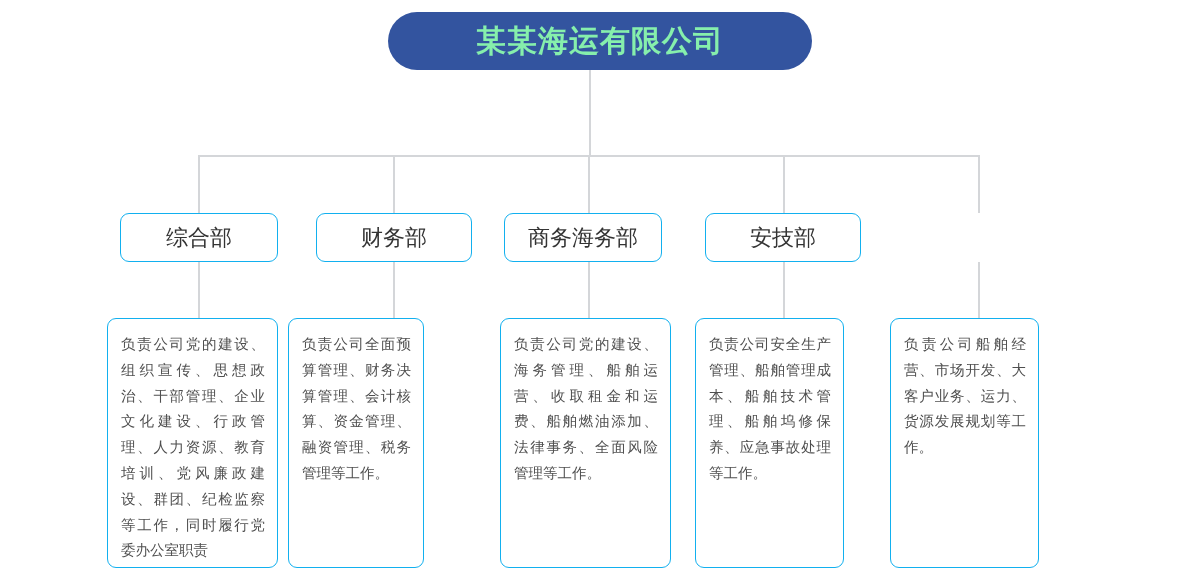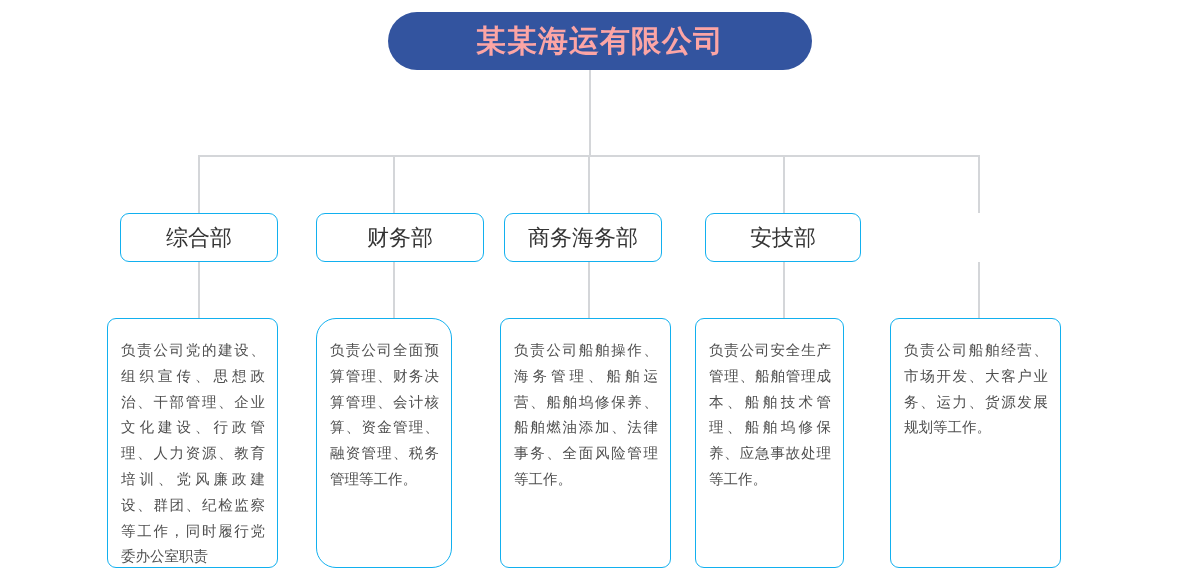--- a/index.html
+++ b/index.html
@@ -27,21 +27,21 @@
     width: 424px;
     height: 58px;
     background: #33549f;
     border-radius: 29px;
     display: flex;
     align-items: center;
     justify-content: center;
     box-sizing: border-box;
   }
   .root-title {
-    color: #fca5a5;
+    color: #86efac;
     font-size: 30px;
     font-weight: bold;
     letter-spacing: 1px;
     line-height: 1;
     white-space: nowrap;
   }
 
   
   .conn {
     position: absolute;
@@ -71,21 +71,21 @@
 
   
   .desc-card {
     position: absolute;
     box-sizing: border-box;
     background: #ffffff;
     border: 1.6px solid #12b0ef;
     border-radius: 9px;
     top: 318px;
     height: 250px;
-    padding: 19px 12px 10px 13px;
+    padding: 13px 12px 10px 13px;
     overflow: hidden;
   }
   .desc-text {
     color: #4f4f4f;
     font-size: 14.5px;
     line-height: 1.78;
     text-align: justify;
     word-break: break-all;
     margin: 0;
   }
@@ -111,39 +111,39 @@
 
   <div class="conn conn-v" style="left:198px; top:262px; height:57px;"></div>
   <div class="conn conn-v" style="left:393px; top:262px; height:57px;"></div>
   <div class="conn conn-v" style="left:588px; top:262px; height:57px;"></div>
   <div class="conn conn-v" style="left:783px; top:262px; height:57px;"></div>
   <div class="conn conn-v" style="left:978px; top:262px; height:57px;"></div>
 
   <div class="dept-node" style="left:120px; top:213px; width:158px;">
     <span class="dept-label">综合部</span>
   </div>
-  <div class="dept-node" style="left:316px; top:213px; width:168px;">
+  <div class="dept-node" style="left:316px; top:213px; width:156px;">
     <span class="dept-label">财务部</span>
   </div>
   <div class="dept-node" style="left:504px; top:213px; width:158px;">
     <span class="dept-label">商务海务部</span>
   </div>
   <div class="dept-node" style="left:705px; top:213px; width:156px;">
     <span class="dept-label">安技部</span>
   </div>
 
   <div class="desc-card" style="left:107px; width:171px;">
     <p class="desc-text">负责公司党的建设、组织宣传、思想政治、干部管理、企业文化建设、行政管理、人力资源、教育培训、党风廉政建设、群团、纪检监察等工作，同时履行党委办公室职责</p>
   </div>
-  <div class="desc-card" style="left:316px; width:136px;border-radius:20px;">
+  <div class="desc-card" style="left:288px; width:136px;">
     <p class="desc-text">负责公司全面预算管理、财务决算管理、会计核算、资金管理、融资管理、税务管理等工作。</p>
   </div>
   <div class="desc-card" style="left:500px; width:171px;">
-    <p class="desc-text">负责公司船舶操作、海务管理、船舶运营、船舶坞修保养、船舶燃油添加、法律事务、全面风险管理等工作。</p>
+    <p class="desc-text">负责公司党的建设、海务管理、船舶运营、收取租金和运费、船舶燃油添加、法律事务、全面风险管理等工作。</p>
   </div>
   <div class="desc-card" style="left:695px; width:149px;">
     <p class="desc-text">负责公司安全生产管理、船舶管理成本、船舶技术管理、船舶坞修保养、应急事故处理等工作。</p>
   </div>
-  <div class="desc-card" style="left:890px; width:171px;">
+  <div class="desc-card" style="left:890px; width:149px;">
     <p class="desc-text">负责公司船舶经营、市场开发、大客户业务、运力、货源发展规划等工作。</p>
   </div>
 
 </div>
 
 </body></html>

